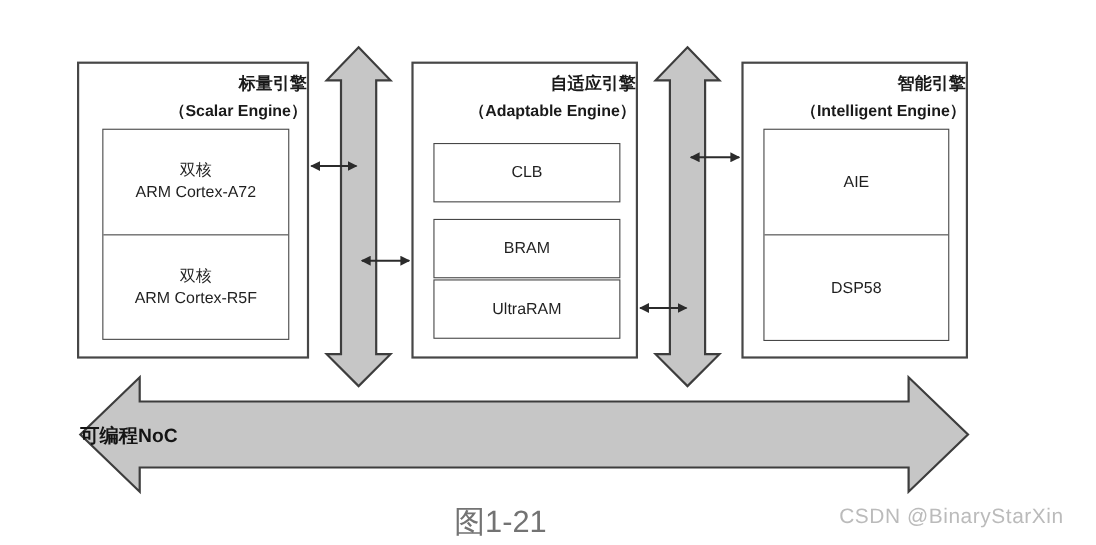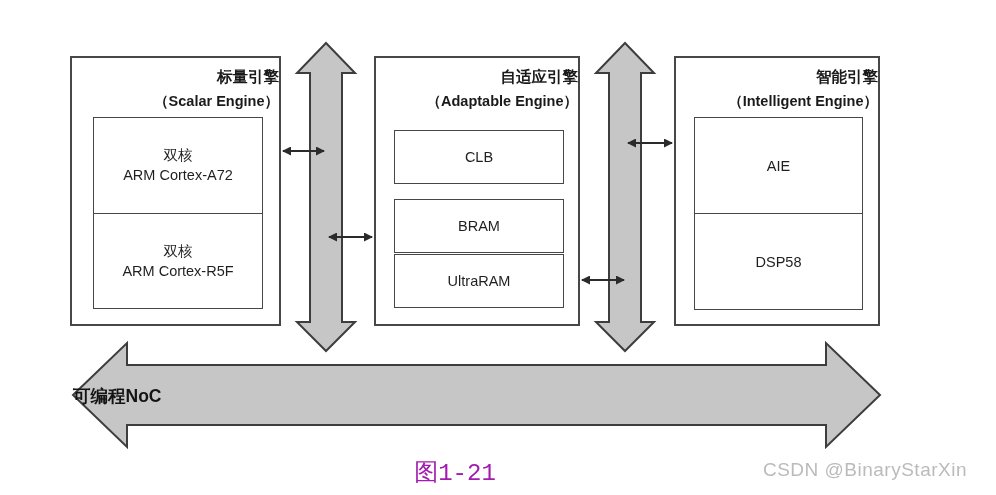--- a/index.html
+++ b/index.html
@@ -93,23 +93,23 @@
     font-size: 17.5px;
     font-weight: bold;
     color: #141414;
   }
   .caption {
     position: absolute;
     left: 355px;
     width: 200px;
     top: 456px;
     text-align: center;
-    font-family: Liberation Mono, monospace;
-    font-size: 24px;
-    color: #a21caf;
+    font-family: Liberation Sans, sans-serif;
+    font-size: 28px;
+    color: #737373;
   }
   .watermark {
     position: absolute;
     right: 29px;
     top: 459px;
     font-size: 19px;
     color: #bbbbbb;
     letter-spacing: 0.5px;
   }
 </style>

